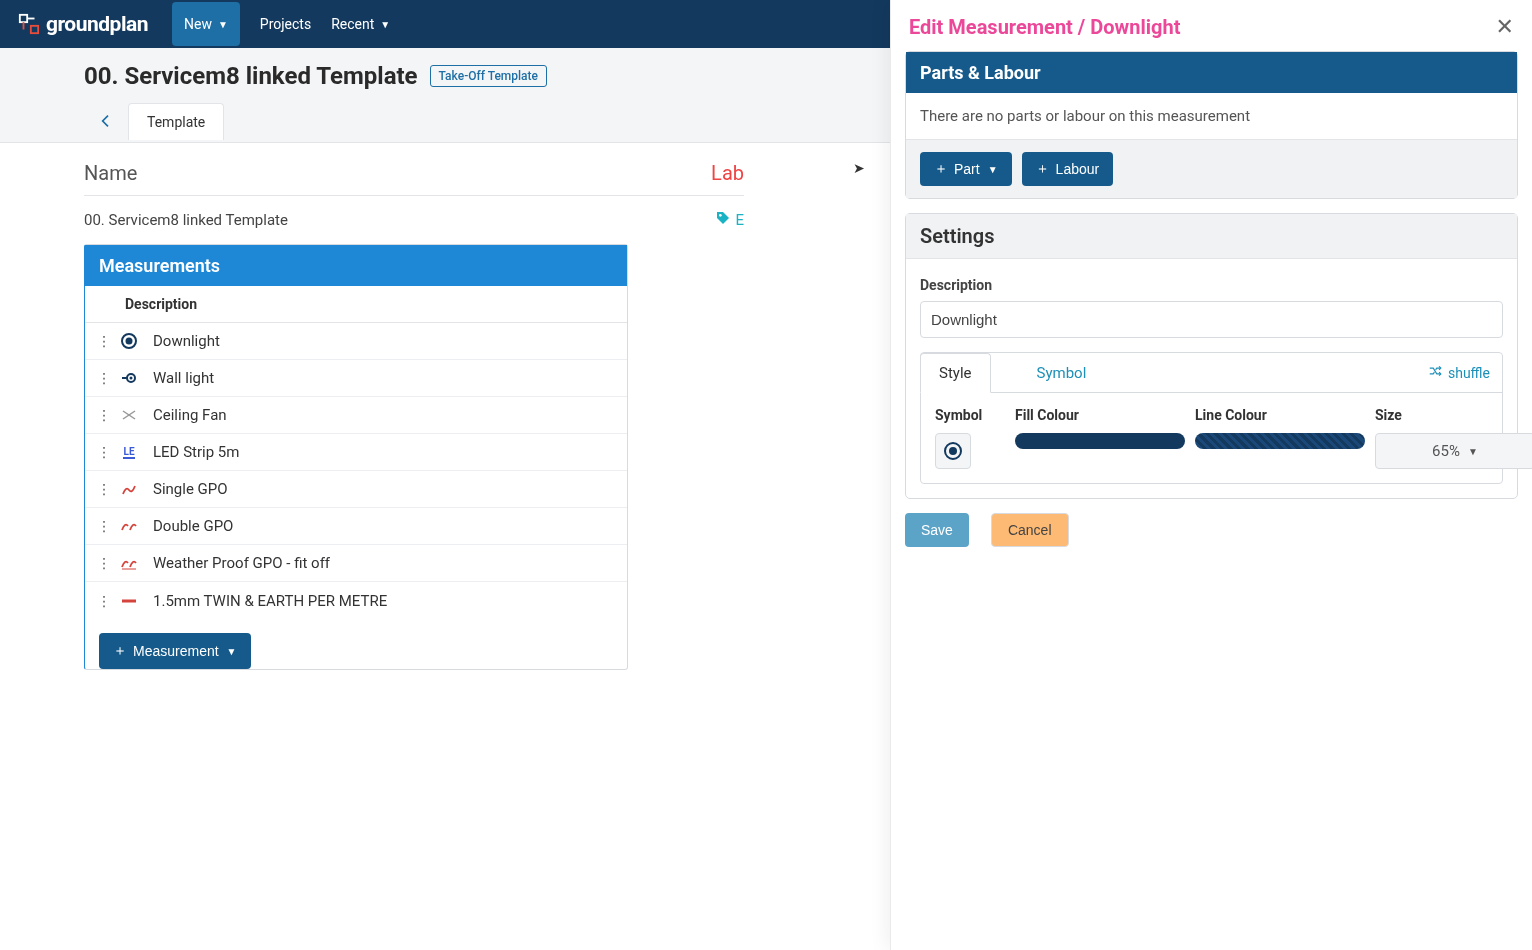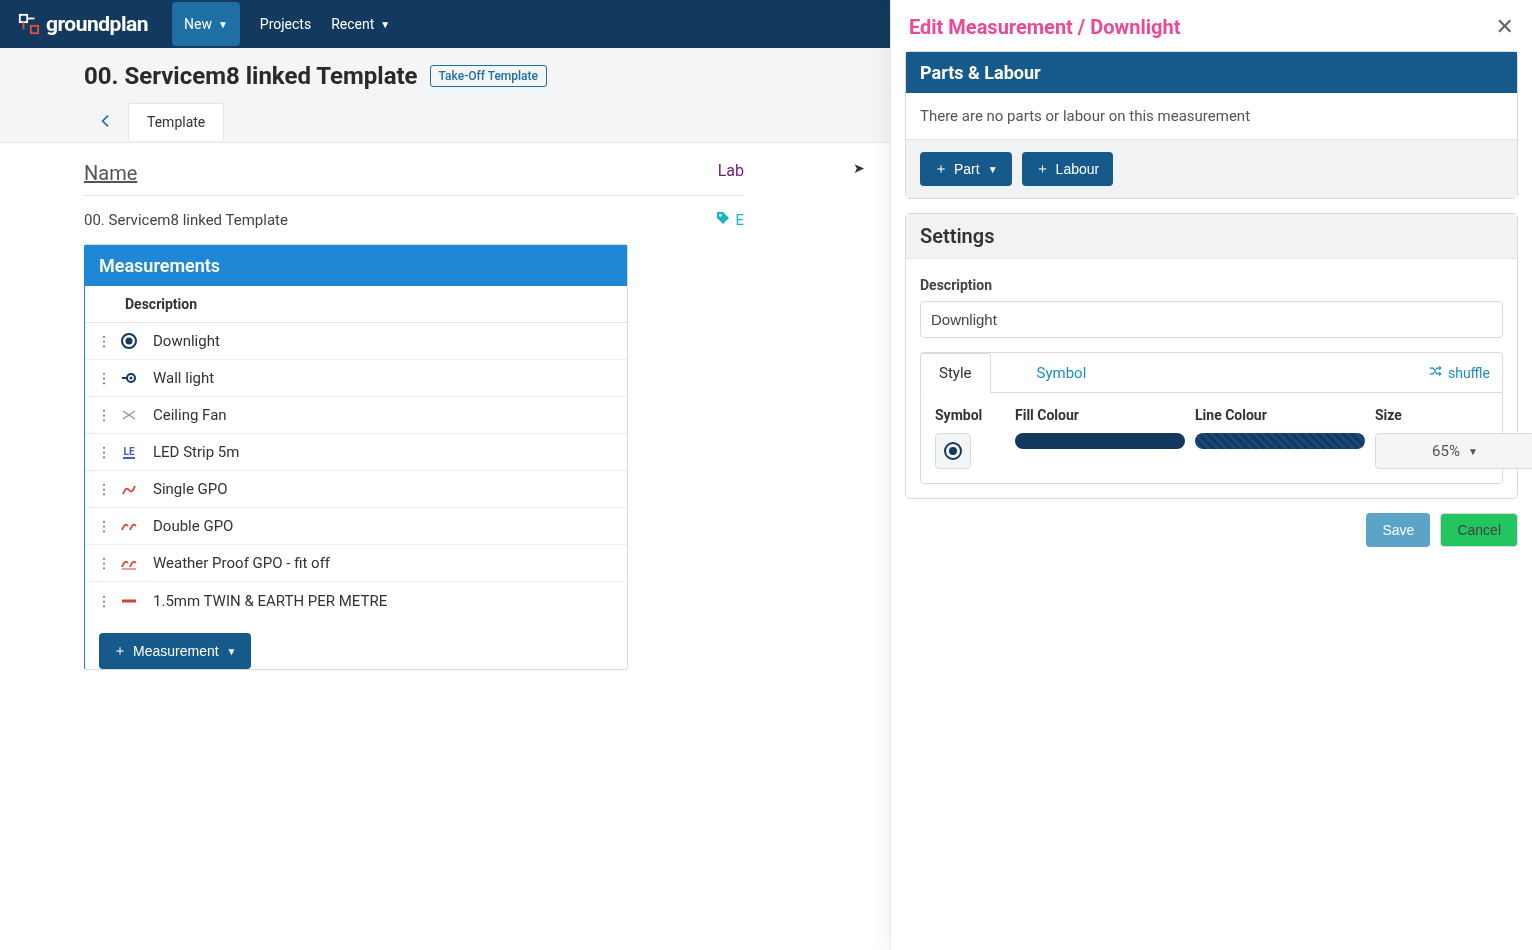--- a/index.html
+++ b/index.html
@@ -20,22 +20,22 @@
   .badge-template { border: 1px solid #1d6fa5; color: #1d6fa5; font-size: 12px; padding: 3px 8px; border-radius: 3px; font-weight: 500; text-align: right; }
 
   
   .tabs-row { display: flex; align-items: center; padding: 0 0 0 84px; border-bottom: 1px solid #e2e4e8; }
   .back-btn { width: 44px; height: 42px; display:flex; align-items:center; justify-content:center; color:#1d6fa5; cursor:pointer; }
   .tab-active { background: #fff; border: 1px solid #e2e4e8; border-bottom: none; padding: 10px 18px; border-radius: 4px 4px 0 0; color:#333; }
 
   
   .content { background:#fff; padding: 18px 0 40px 84px; }
   .columns-header { display:flex; justify-content:space-between; width: 660px; border-bottom:1px solid #e2e4e8; padding-bottom: 10px; }
-  .col-name { font-size: 20px; color:#555;text-decoration:underline; }
-  .col-lab { font-size: 16px; color:#701a75; margin-left: auto; }
+  .col-name { font-size: 20px; color:#555; }
+  .col-lab { font-size: 20px; color:#ef4444; margin-left: auto; }
   .row1 { display:flex; align-items:center; width: 660px; padding: 14px 0; font-size: 15px; color:#444; }
   .row1 .link-edit { margin-left: auto; color:#1ab3c4; display:flex; align-items:center; gap:4px; cursor:pointer; }
 
   
   .card { width: 544px; border: 1px solid #d7dbe0; border-radius: 3px; overflow: visible; border-left: 1px solid #1e88d6; }
   .card-header { background: #1e88d6; color:#fff; font-size: 18px; font-weight: 600; padding: 10px 14px; }
   .thead { padding: 10px 14px 10px 40px; font-weight: 700; border-bottom: 1px solid #e2e4e8; background:#fff; }
   .trow { display:flex; align-items:center; padding: 8px 14px 8px 10px; border-bottom: 1px solid #eceef1; background:#fff; min-height:37px; }
   .trow:last-of-type { border-bottom: none; }
   .drag { width: 18px; color:#555; cursor: grab; text-align:center; }
@@ -66,23 +66,23 @@
   .tab2.inactive { color:#1d90b8; }
   .shuffle { margin-left:auto; color:#1d90b8; font-size:14px; padding-right:12px; display:flex; align-items:center; gap:6px; cursor:pointer; }
 
   .style-grid { display:grid; grid-template-columns: 70px 170px 170px 160px; gap:10px; padding: 14px; }
   .style-label { font-weight:700; font-size:14px; color:#333; }
   .sym-well { width:36px; height:36px; border:1px solid #d7dbe0; border-radius:4px; background:#f4f5f7; display:flex; align-items:center; justify-content:center; }
   .swatch { height: 16px; border-radius: 9px; background:#13395e; }
   .swatch.line { background: repeating-linear-gradient(45deg,#13395e,#13395e 3px,#1a4878 3px,#1a4878 6px); }
   .size-dd { height:36px; border:1px solid #d7dbe0; border-radius:4px; background:#f4f5f7; display:flex; align-items:center; justify-content:center; gap:6px; font-size:15px; cursor:pointer; }
 
-  .action-row { display:flex; gap:10px; margin-top: 14px; justify-content: flex-end; }
+  .action-row { display:flex; gap:22px; margin-top: 14px; }
   .btn-save { background:#5ba3c7; color:#fff; border:none; border-radius:4px; padding:8px 16px; font-size:14px; cursor:pointer; }
-  .btn-cancel { background:#22c55e; color:#444; border:1px solid #d7dbe0; border-radius:4px; padding:8px 16px; font-size:14px; cursor:pointer; }
+  .btn-cancel { background:#fdba74; color:#444; border:1px solid #d7dbe0; border-radius:4px; padding:8px 16px; font-size:14px; cursor:pointer; }
 
   .cursor-fake { position:absolute; top: 160px; left: 853px; font-size: 14px; pointer-events:none; }
 
   .caret { font-size: 10px; margin-left: 2px; }
 </style>
 </head>
 <body>
 
 <div class="navbar">
   <div class="logo">

